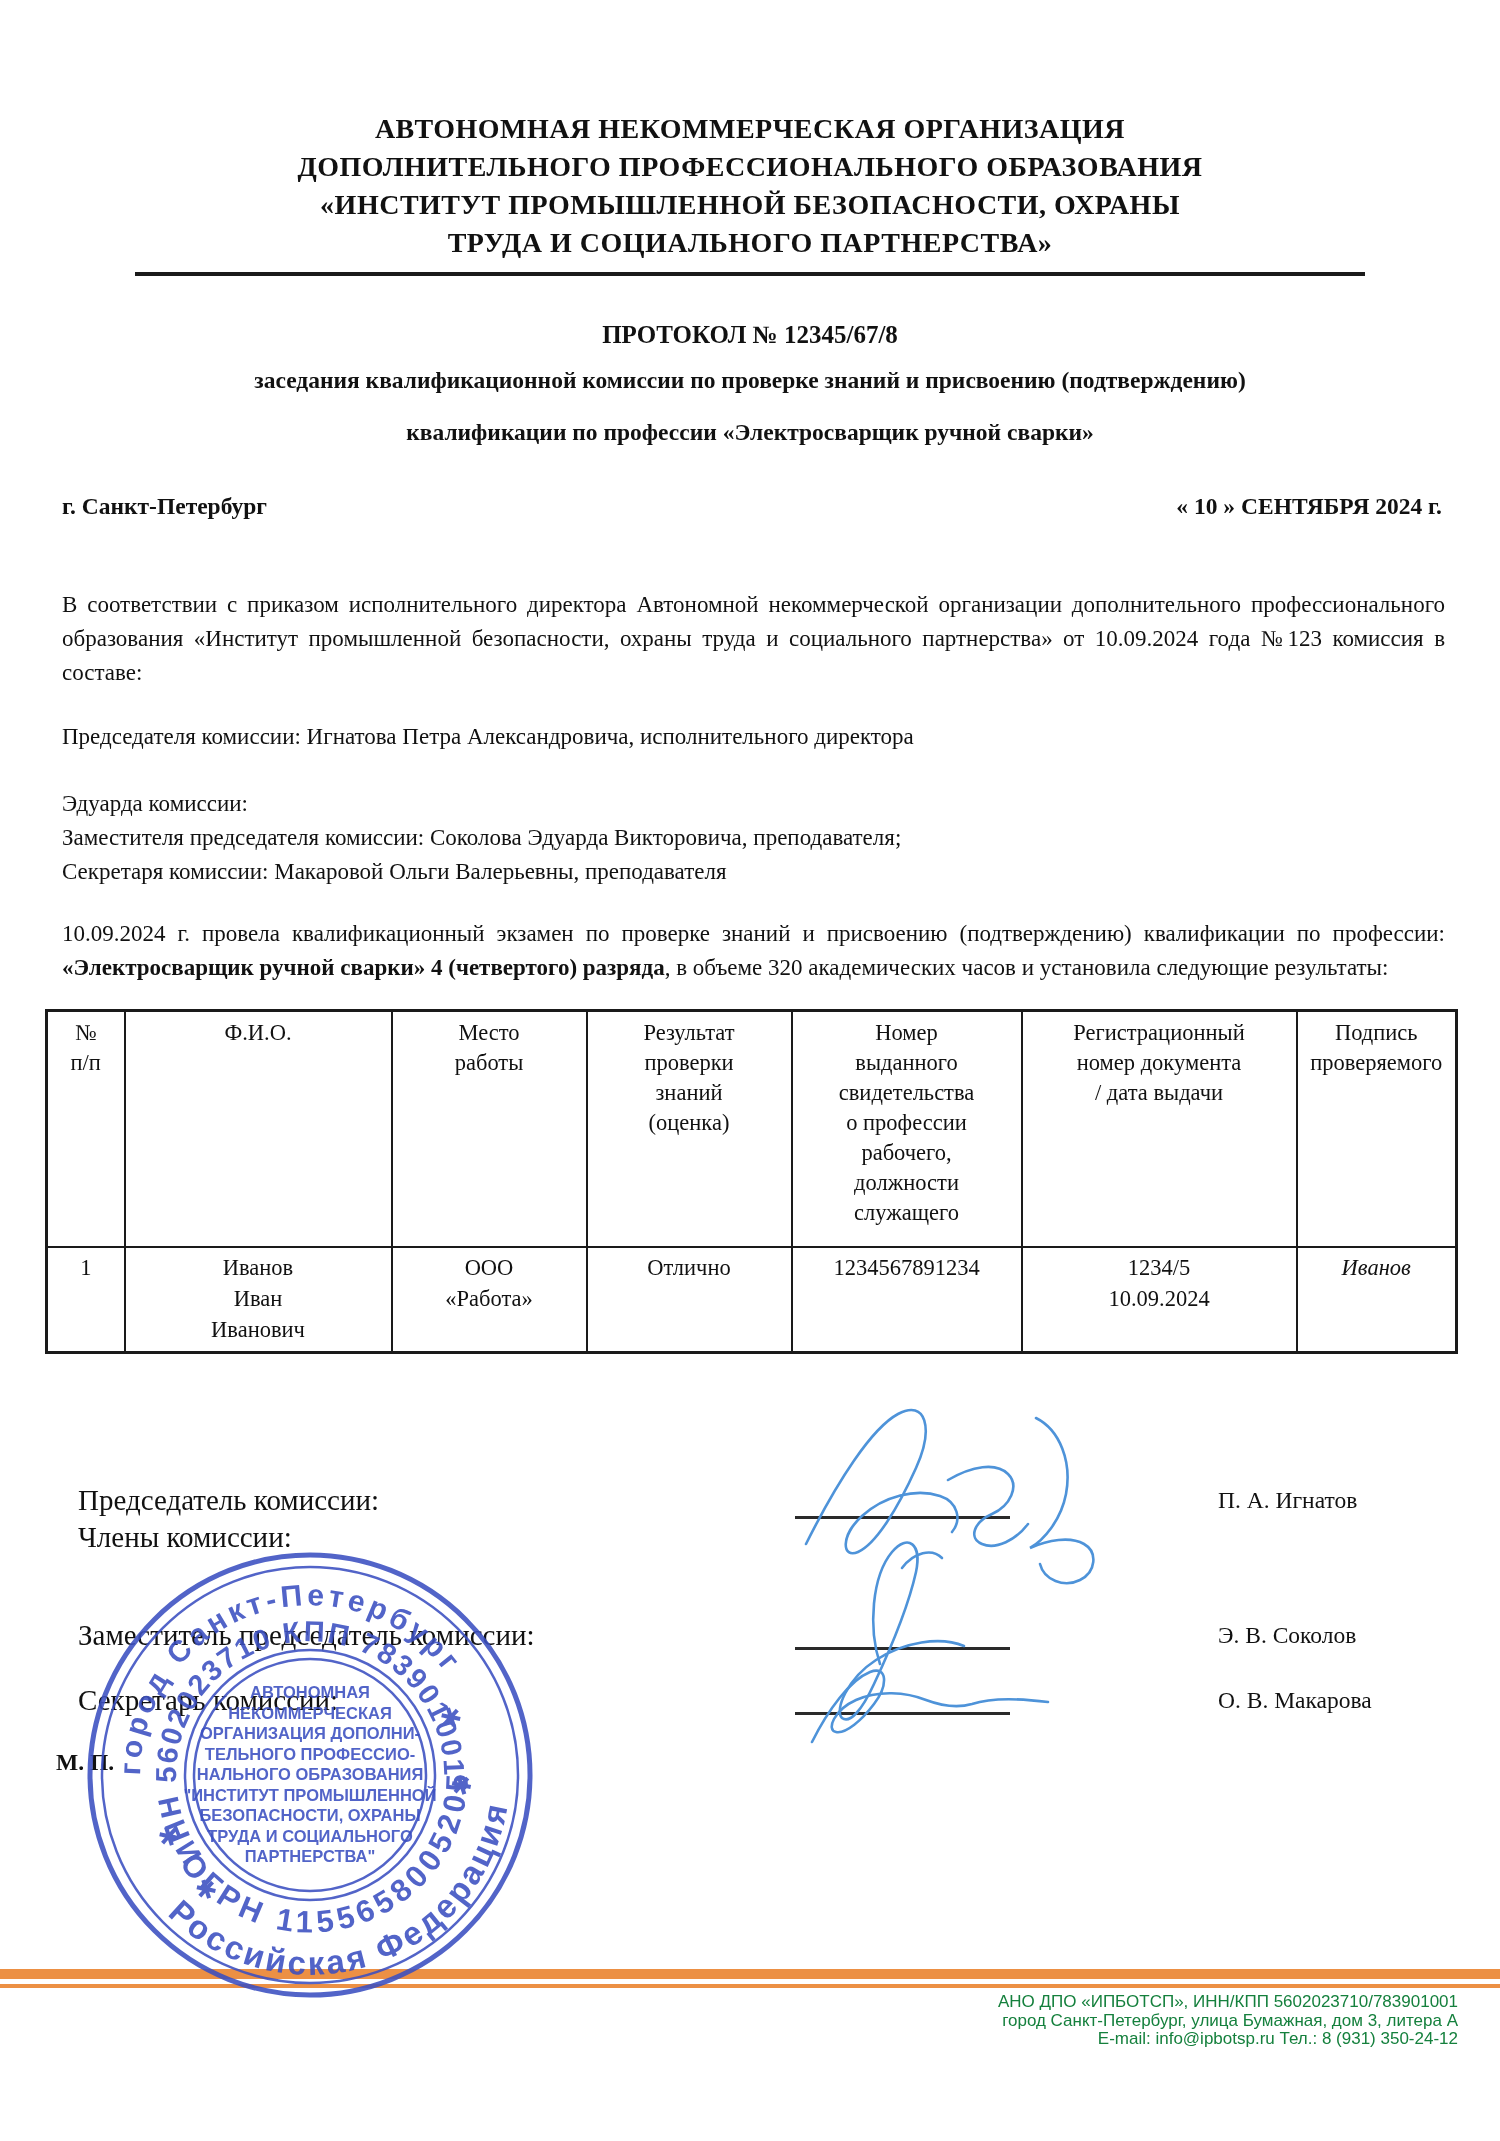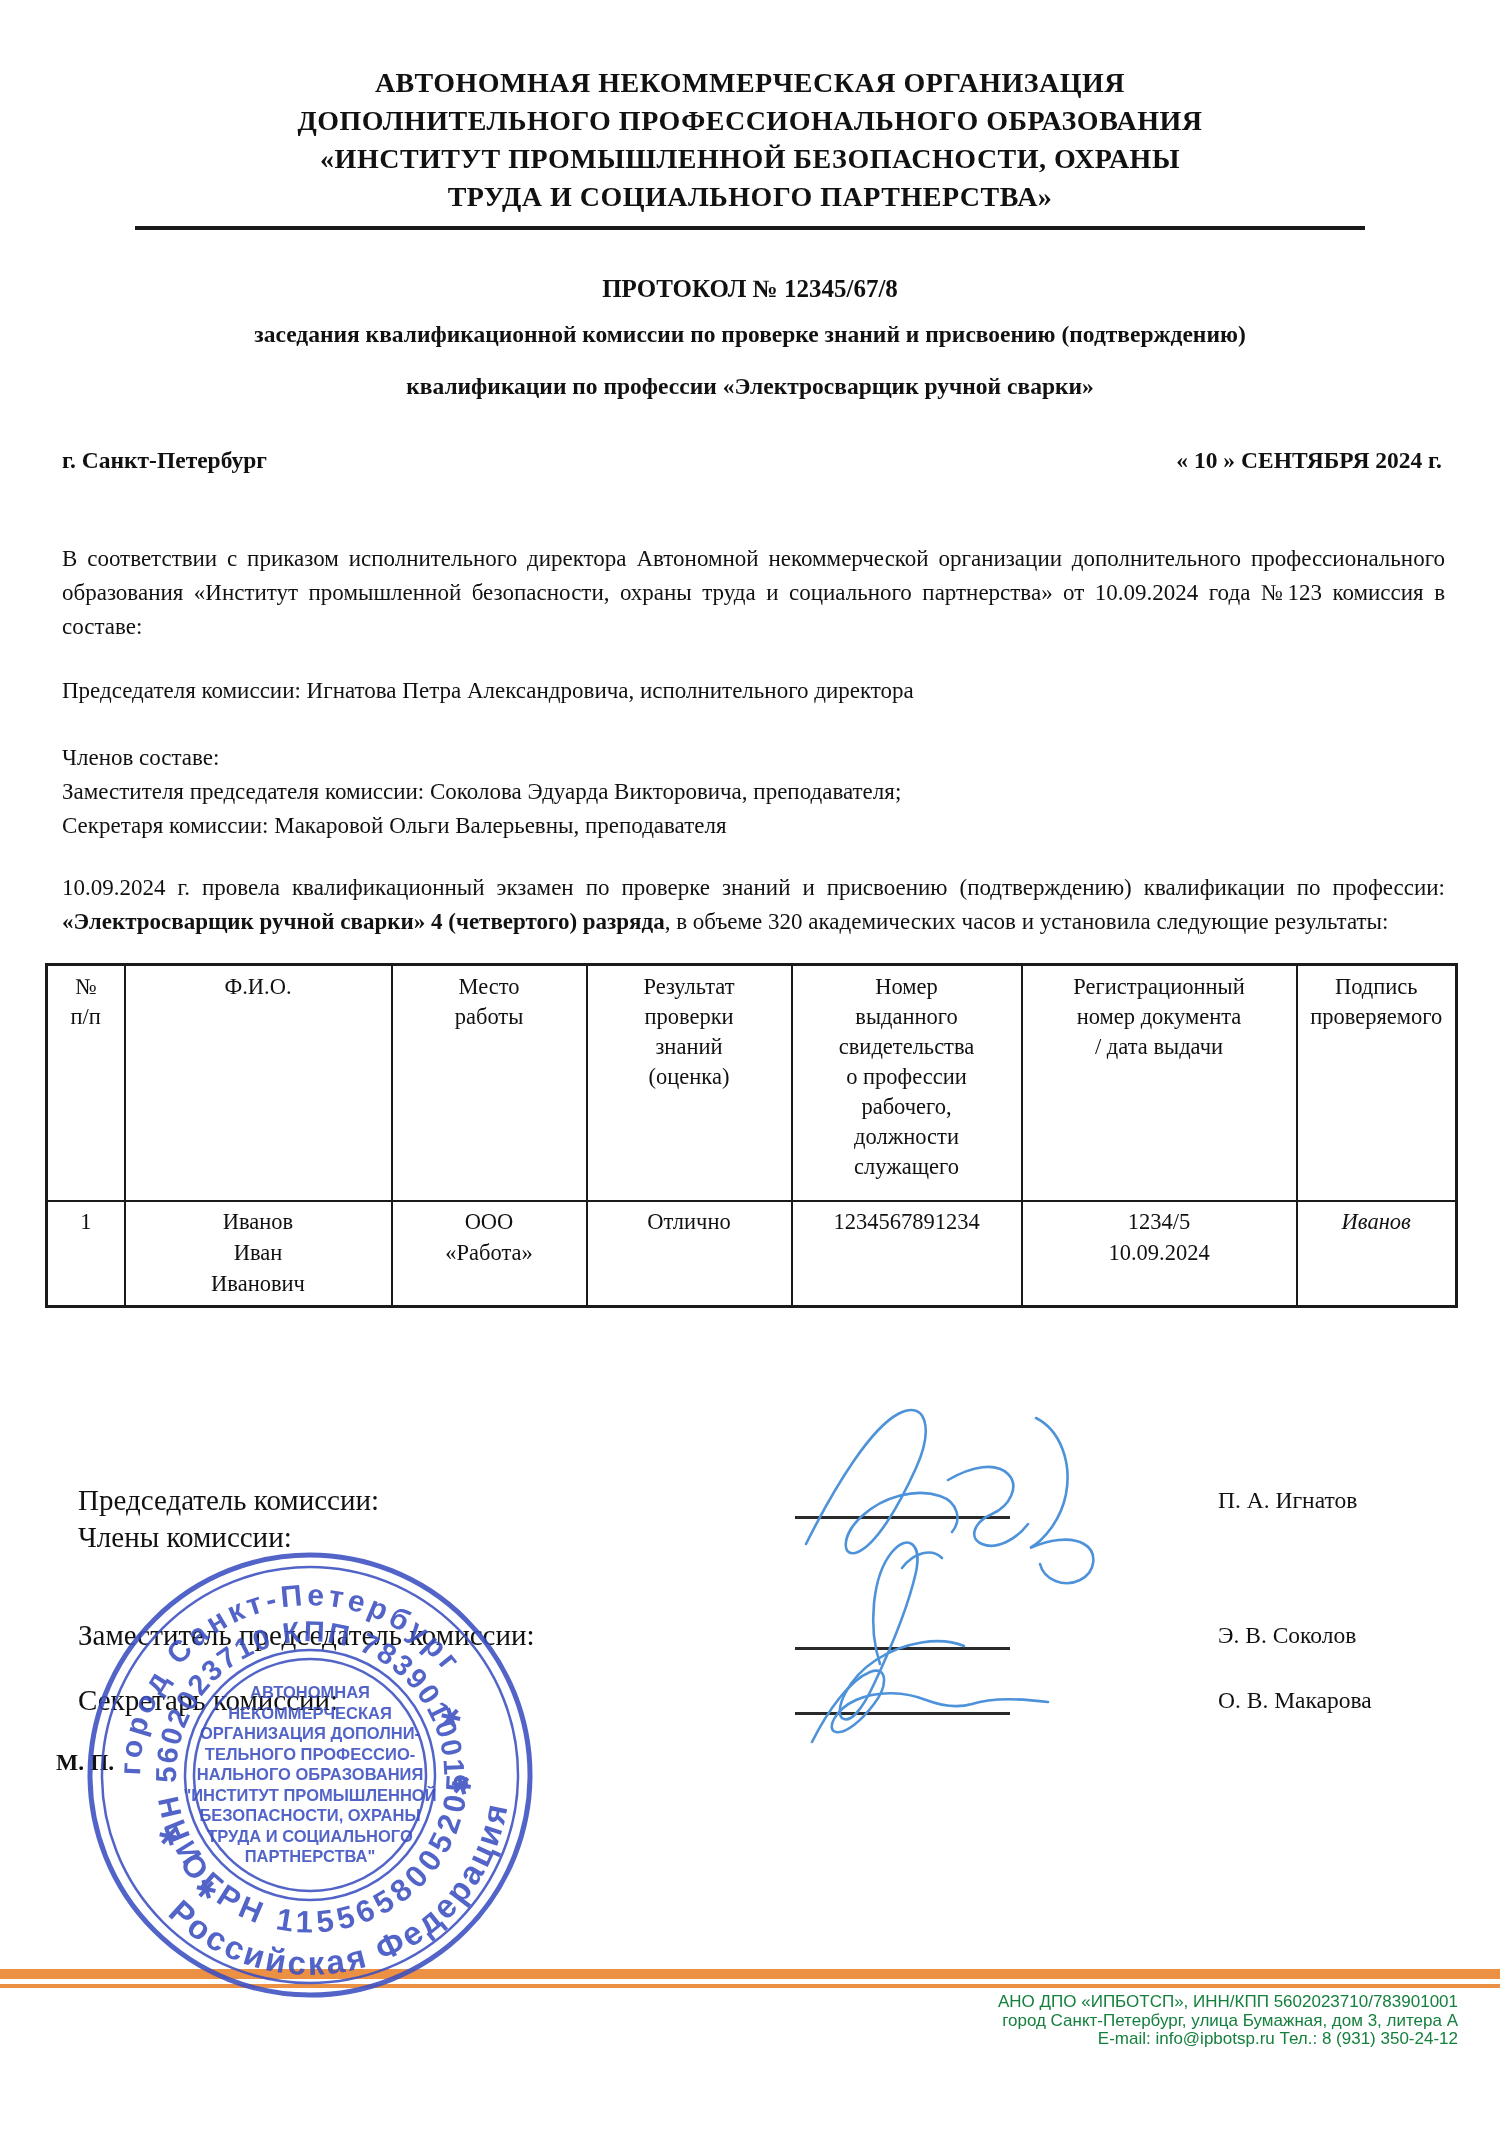--- a/index.html
+++ b/index.html
@@ -9,21 +9,21 @@
     margin:0 auto;
     background:#ffffff;
     font-family:"Liberation Serif","DejaVu Serif",serif;
     color:#111;
     overflow:hidden;
   }
   .pre { white-space:pre-line; }
 
   
   .org-name {
-    padding-top:64px;
+    padding-top:110px;
     text-align:center;
     font-weight:bold;
     font-size:28px;
     line-height:38px;
     letter-spacing:.5px;
   }
   .license {
     margin-top:22px;
     text-align:center;
     font-weight:bold;
@@ -139,21 +139,21 @@
   <div class="protocol-subtitle pre">заседания квалификационной комиссии по проверке знаний и присвоению (подтверждению)
 квалификации по профессии «Электросварщик ручной сварки»</div>
   <div class="city-date">
     <span>г. Санкт-Петербург</span>
     <span>« 10 » СЕНТЯБРЯ 2024 г.</span>
   </div>
 
   <div class="para para1">В соответствии с приказом исполнительного директора Автономной некоммерческой организации дополнительного профессионального образования «Институт промышленной безопасности, охраны труда и социального партнерства» от 10.09.2024 года №123 комиссия в составе:</div>
   <div class="para line-chair">Председателя комиссии: Игнатова Петра Александровича, исполнительного директора</div>
   <div class="para members-block">
-    <div>Членов составе:</div>
+    <div>Эдуарда комиссии:</div>
     <div>Заместителя председателя комиссии: Соколова Эдуарда Викторовича, преподавателя;</div>
     <div>Секретаря комиссии: Макаровой Ольги Валерьевны, преподавателя</div>
   </div>
   <div class="para para2">
     <span>10.09.2024 г. провела квалификационный экзамен по проверке знаний и присвоению (подтверждению) квалификации по профессии: </span><span class="bold">«Электросварщик ручной сварки» 4 (четвертого) разряда</span><span>, в объеме 320 академических часов и установила следующие результаты:</span>
   </div>
 
   <table class="qual">
     <colgroup>
       <col style="width:78px">

